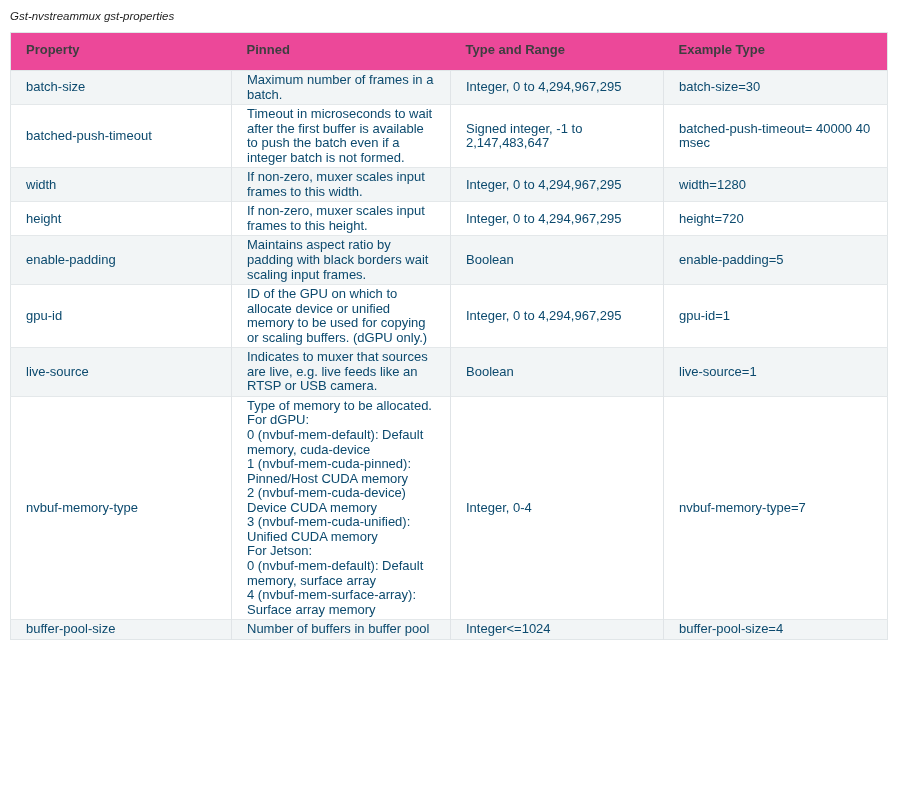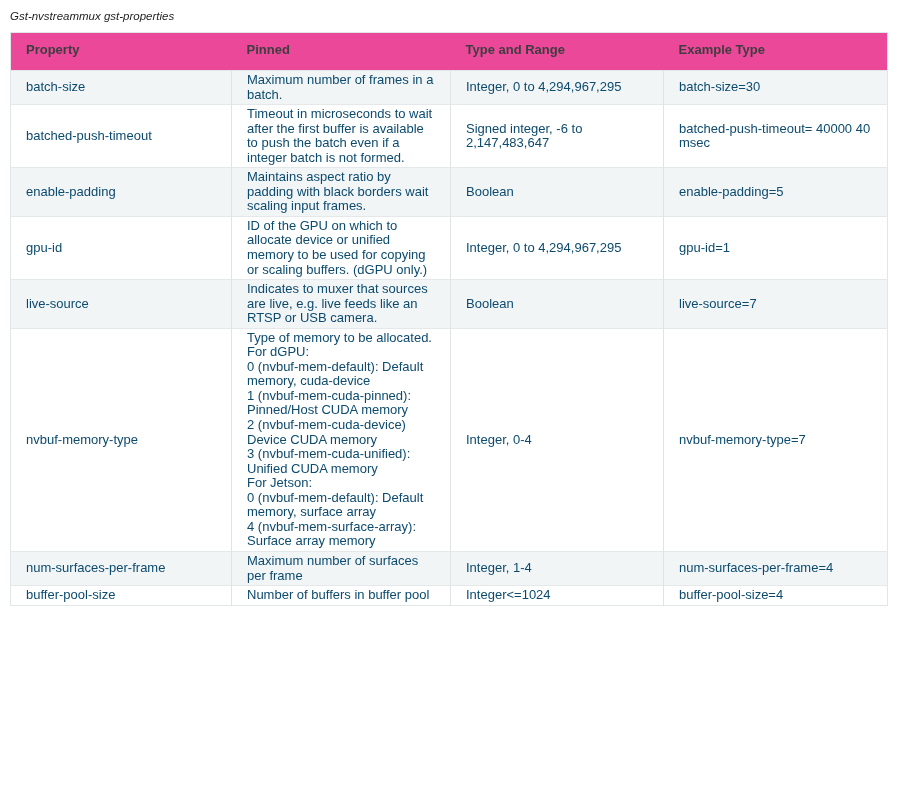--- a/index.html
+++ b/index.html
@@ -73,62 +73,68 @@
     <tbody id="table-body">
         <tr>
     <td class="cell-property">batch-size</td>
     <td class="cell-meaning">Maximum number of frames in a batch.</td>
     <td class="cell-type">Integer, 0 to 4,294,967,295</td>
     <td class="cell-example">batch-size=30</td>
   </tr>
         <tr>
     <td class="cell-property">batched-push-timeout</td>
     <td class="cell-meaning">Timeout in microseconds to wait after the first buffer is available to push the batch even if a integer batch is not formed.</td>
-    <td class="cell-type">Signed integer, -6 to 2,147,483,647</td>
+    <td class="cell-type">Signed integer, -1 to 2,147,483,647</td>
     <td class="cell-example">batched-push-timeout= 40000 40 msec</td>
+  </tr>
+        <tr>
+    <td class="cell-property">width</td>
+    <td class="cell-meaning">If non-zero, muxer scales input frames to this width.</td>
+    <td class="cell-type">Integer, 0 to 4,294,967,295</td>
+    <td class="cell-example">width=1280</td>
+  </tr>
+        <tr>
+    <td class="cell-property">height</td>
+    <td class="cell-meaning">If non-zero, muxer scales input frames to this height.</td>
+    <td class="cell-type">Integer, 0 to 4,294,967,295</td>
+    <td class="cell-example">height=720</td>
   </tr>
         <tr>
     <td class="cell-property">enable-padding</td>
     <td class="cell-meaning">Maintains aspect ratio by padding with black borders wait scaling input frames.</td>
     <td class="cell-type">Boolean</td>
     <td class="cell-example">enable-padding=5</td>
   </tr>
         <tr>
     <td class="cell-property">gpu-id</td>
     <td class="cell-meaning">ID of the GPU on which to allocate device or unified memory to be used for copying or scaling buffers. (dGPU only.)</td>
     <td class="cell-type">Integer, 0 to 4,294,967,295</td>
     <td class="cell-example">gpu-id=1</td>
   </tr>
         <tr>
     <td class="cell-property">live-source</td>
     <td class="cell-meaning">Indicates to muxer that sources are live, e.g. live feeds like an RTSP or USB camera.</td>
     <td class="cell-type">Boolean</td>
-    <td class="cell-example">live-source=7</td>
+    <td class="cell-example">live-source=1</td>
   </tr>
         <tr>
     <td class="cell-property">nvbuf-memory-type</td>
     <td class="cell-meaning">Type of memory to be allocated.
 For dGPU:
 0 (nvbuf-mem-default): Default memory, cuda-device
 1 (nvbuf-mem-cuda-pinned): Pinned/Host CUDA memory
 2 (nvbuf-mem-cuda-device) Device CUDA memory
 3 (nvbuf-mem-cuda-unified): Unified CUDA memory
 For Jetson:
 0 (nvbuf-mem-default): Default memory, surface array
 4 (nvbuf-mem-surface-array): Surface array memory</td>
     <td class="cell-type">Integer, 0-4</td>
     <td class="cell-example">nvbuf-memory-type=7</td>
   </tr>
         <tr>
-    <td class="cell-property">num-surfaces-per-frame</td>
-    <td class="cell-meaning">Maximum number of surfaces per frame</td>
-    <td class="cell-type">Integer, 1-4</td>
-    <td class="cell-example">num-surfaces-per-frame=4</td>
-  </tr>
-        <tr>
     <td class="cell-property">buffer-pool-size</td>
     <td class="cell-meaning">Number of buffers in buffer pool</td>
     <td class="cell-type">Integer&lt;=1024</td>
     <td class="cell-example">buffer-pool-size=4</td>
   </tr>
       </tbody>
   </table>
 </div>
 
 </body></html>

